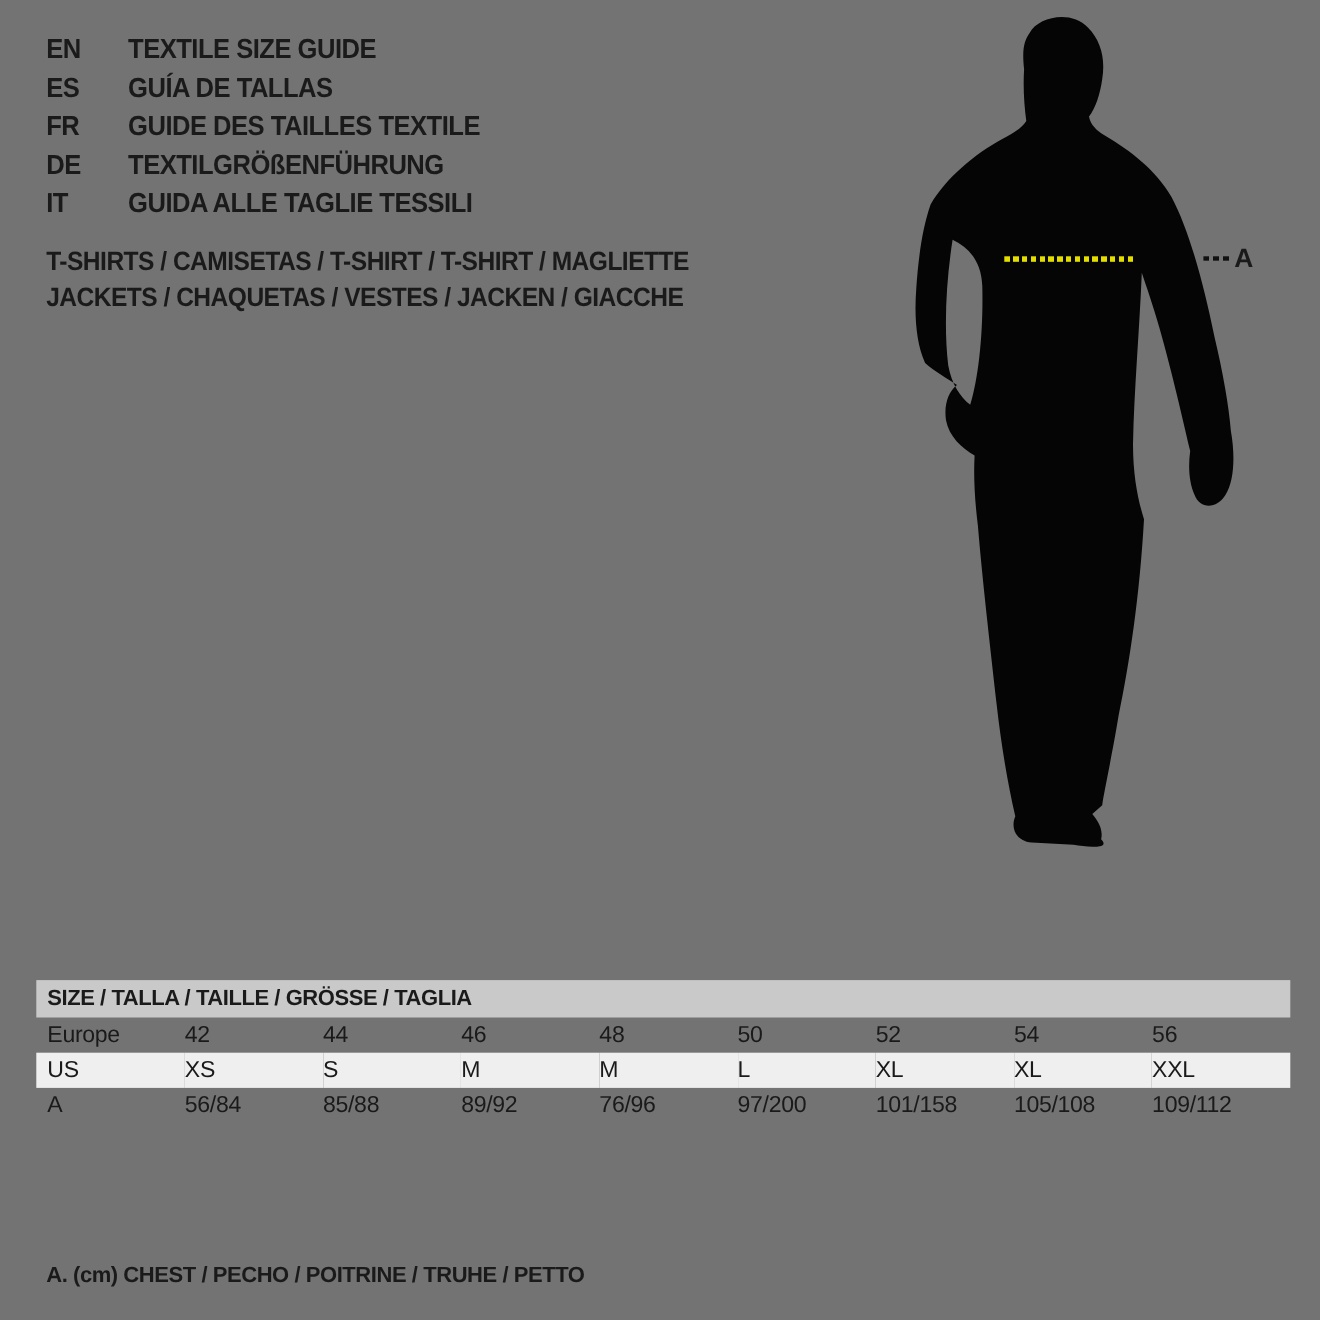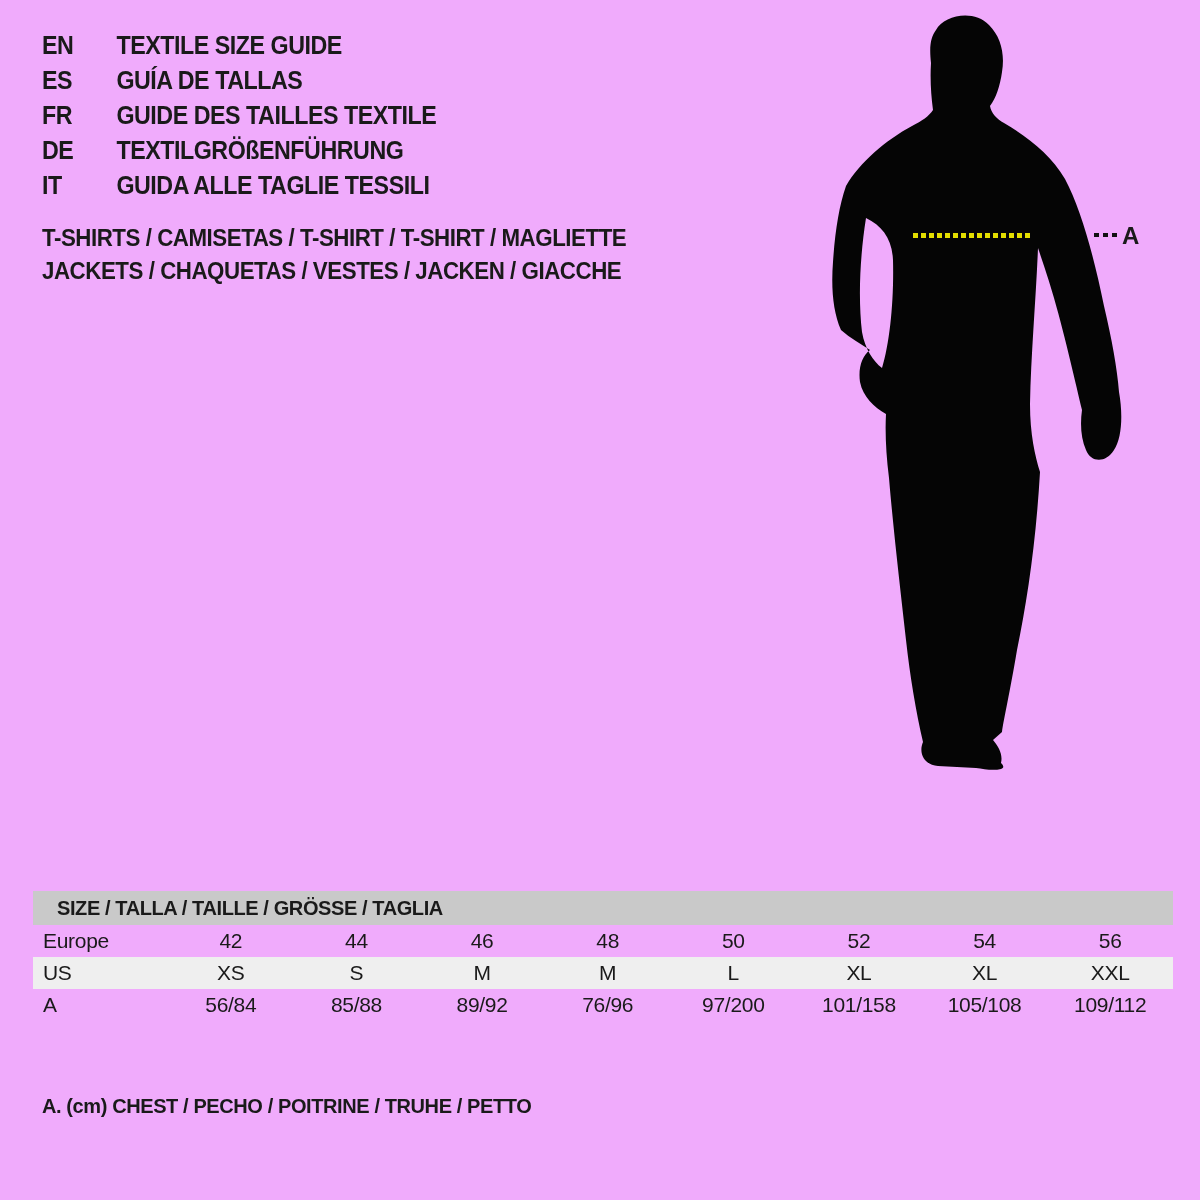--- a/index.html
+++ b/index.html
@@ -6,21 +6,21 @@
     --header-band:#c9c9c9;
     --shaded-row:#efefef;
     --text:#1a1a1a;
     --measure-yellow:#e3de00;
     --silhouette:#050505;
   }
   *{box-sizing:border-box;margin:0;padding:0;}
   html,body{background:#ffffff;}
   body{font-family:"Liberation Sans", sans-serif;color:var(--text);}
   .canvas{
-    position:relative;width:1200px;height:1200px;background:#f0abfc;overflow:hidden;
+    position:relative;width:1200px;height:1200px;background:#737373;overflow:hidden;
   }
 
   
   .lang-block{position:absolute;left:42px;top:28px;transform:scaleX(0.93);transform-origin:left top;}
   .lang-row{display:flex;height:35px;align-items:center;}
   .lang-code{width:80px;font-size:25px;font-weight:700;letter-spacing:-0.5px;}
   .lang-title{font-size:25px;font-weight:700;letter-spacing:-0.5px;white-space:nowrap;}
 
   
   .cat-block{position:absolute;left:42px;top:221px;transform:scaleX(0.93);transform-origin:left top;}
@@ -45,32 +45,32 @@
     position:absolute;left:42px;top:843px;font-size:21px;font-weight:700;letter-spacing:-0.5px;
   }
 
   
   .size-table{
     position:absolute;left:33px;top:891px;width:1140px;
     border-collapse:collapse;table-layout:fixed;
   }
   .size-table td{
     height:32px;font-size:21px;font-weight:400;letter-spacing:-0.3px;
-    text-align:center;vertical-align:middle;padding:0;
+    vertical-align:middle;padding:0;
   }
   .size-table tr.head td{
     background:var(--header-band);height:34px;
-    font-size:20px;font-weight:700;letter-spacing:-0.4px;text-align:left;padding-left:24px;
+    font-size:20px;font-weight:700;letter-spacing:-0.4px;text-align:left;padding-left:10px;
   }
   .size-table tr.shaded td{background:var(--shaded-row);}
   .size-table td.rowlabel{text-align:left;padding-left:10px;}
 
   
   .footnote{
-    position:absolute;left:42px;top:1095px;font-size:20px;font-weight:700;letter-spacing:-0.4px;
+    position:absolute;left:42px;top:1148px;font-size:20px;font-weight:700;letter-spacing:-0.4px;
   }
 </style>
 </head>
 <body>
 
 <div class="canvas">
 
   <div class="lang-block">
     <div class="lang-row">
       <span class="lang-code">EN</span>

